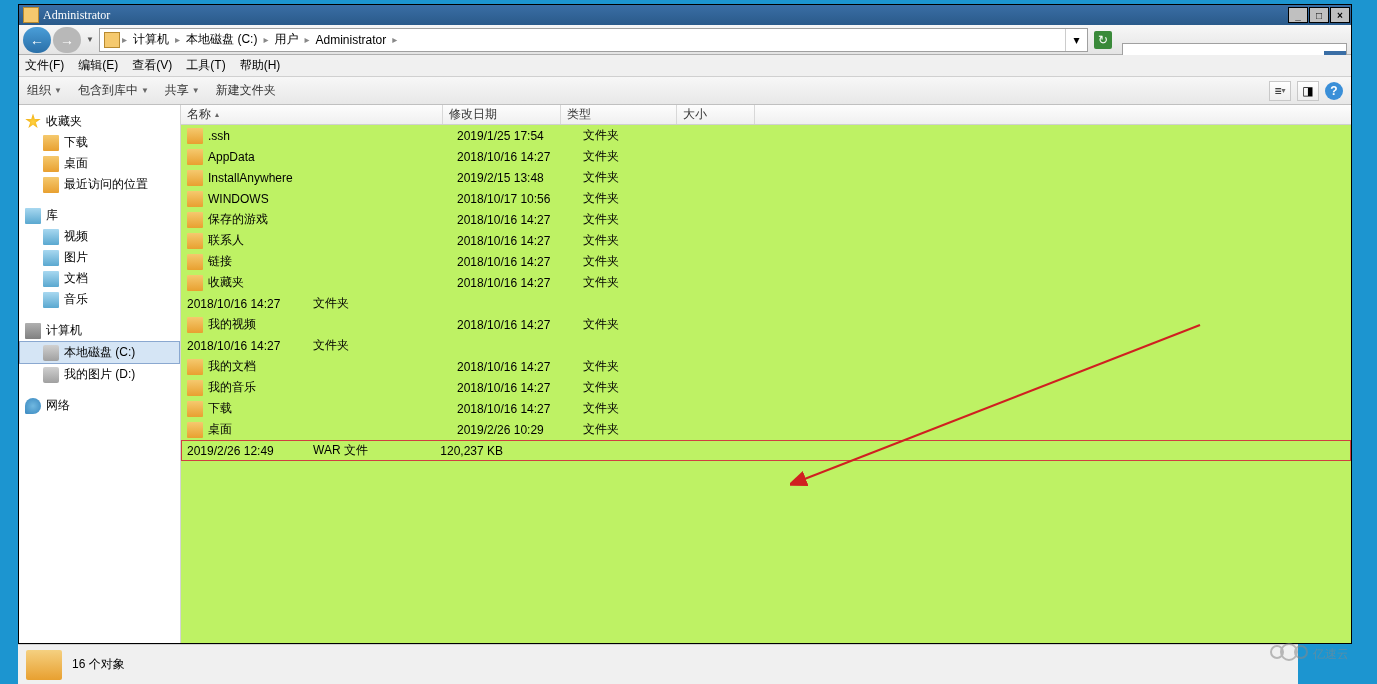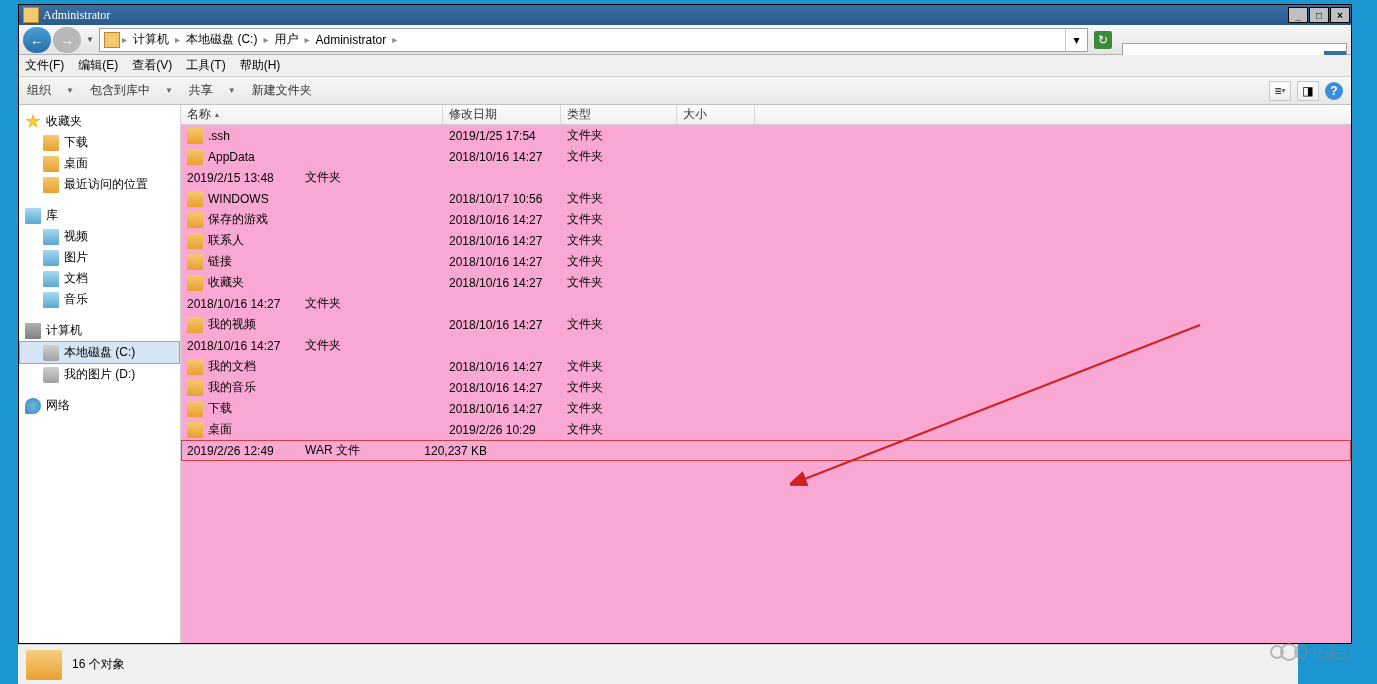--- a/index.html
+++ b/index.html
@@ -20,45 +20,45 @@
 .crumbsep { color: #888; font-size: 10px; padding: 0 2px; }
 .addr-right { margin-left: auto; display: flex; align-items: center; }
 .addr-rbtn { width: 22px; height: 22px; display: flex; align-items: center; justify-content: center; border-left: 1px solid #ccc; }
 .refreshicon { width: 18px; height: 18px; background: #3a8a3a; color: #fff; border-radius: 2px; display: flex; align-items: center; justify-content: center; margin: 0 4px; }
 .searchbox { width: 225px; height: 38px; border: 1px solid #a0a0a0; background: #fff; display: flex; align-items: center; margin-left: 4px; margin-top: 44px; }
 .searchbox input { border: none; outline: none; flex: 1; padding-left: 6px; color: #888; font-style: italic; font-family: "SimSun"; }
 .searchbtn { width: 22px; height: 22px; background: #3a6ea5; display: flex; align-items: center; justify-content: center; }
 .menubar { height: 22px; background: #f0f0f0; border-bottom: 1px solid #d0d0d0; display: flex; align-items: center; padding-left: 6px; gap: 14px; }
 .menuitem { color: #000; cursor: default; }
 .toolbar { height: 28px; background: linear-gradient(#f7f7f7, #e8e8e8); border-bottom: 1px solid #c0c0c0; display: flex; align-items: center; padding-left: 8px; gap: 16px; }
-.toolitem { display: flex; align-items: center; gap: 15px; color: #333; justify-content: space-between; }
+.toolitem { display: flex; align-items: center; gap: 3px; color: #333; justify-content: space-between; }
 .tdown { font-size: 8px; color: #666; }
 .tool-right { margin-left: auto; display: flex; align-items: center; gap: 6px; padding-right: 8px; }
 .viewbtn { width: 22px; height: 20px; border: 1px solid #c8c8c8; background: linear-gradient(#fff,#eee); display: flex; align-items: center; justify-content: center; }
 .helpbtn { width: 18px; height: 18px; background: #3a8fd8; border-radius: 50%; color: #fff; display: flex; align-items: center; justify-content: center; font-weight: bold; }
 .body { flex: 1; display: flex; overflow: hidden; }
 .sidebar { width: 162px; background: #fff; border-right: 1px solid #d5d5d5; padding: 6px 0; overflow: auto; }
 .sgroup { margin-bottom: 10px; }
 .shead { display: flex; align-items: center; gap: 5px; padding: 2px 6px; font-weight: normal; }
 .sitem { display: flex; align-items: center; gap: 5px; padding: 2px 6px 2px 24px; }
 .sitem.selected { background: #d5e5f5; border: 1px solid #8aa8d0; padding-left: 23px; }
 .sicon { width: 16px; height: 16px; flex-shrink: 0; display: inline-block; }
 .ic-star { background: radial-gradient(#ffd040,#e8a000); clip-path: polygon(50% 0,61% 35%,98% 35%,68% 57%,79% 91%,50% 70%,21% 91%,32% 57%,2% 35%,39% 35%); }
 .ic-folder { background: linear-gradient(#f5c96e,#e8a030); border-radius: 1px; }
 .ic-lib { background: linear-gradient(#a8d8f0,#5aa8d0); border-radius: 1px; }
 .ic-pc { background: linear-gradient(#b0b0b0,#808080); border-radius: 1px; }
 .ic-drive { background: linear-gradient(#d0d0d0,#a0a0a0); border-radius: 2px; }
 .ic-net { background: radial-gradient(#70b8e0,#3a88c0); border-radius: 50% 50% 50% 10%; }
 .ic-file { background: #fff; border: 1px solid #c0c0c0; }
-.main { flex: 1; display: flex; flex-direction: column; background: #f9a8d4; overflow: hidden; }
+.main { flex: 1; display: flex; flex-direction: column; background: #bef264; overflow: hidden; }
 .colheaders { height: 20px; background: linear-gradient(#fdfdfd,#f0f0f0); border-bottom: 1px solid #d0d0d0; display: flex; }
 .colh { border-right: 1px solid #d8d8d8; padding: 2px 6px; display: flex; align-items: center; color: #333; }
 .colh .sortarrow { margin-left: 4px; font-size: 8px; color: #666; }
 .filelist { flex: 1; overflow: auto; }
-.row { display: flex; height: 21px; align-items: center; }
+.row { display: flex; height: 21px; align-items: center; gap: 8px; }
 .row.highlighted { outline: 1px solid #d04040; outline-offset: -1px; }
 .cell { padding: 0 6px; display: flex; align-items: center; gap: 5px; overflow: hidden; white-space: nowrap; font-family: "SimSun"; }
 .cell-size { justify-content: flex-end; }
 .status { height: 40px; background: #f0f0f0; border-top: 1px solid #d0d0d0; display: flex; align-items: center; padding-left: 8px; gap: 10px; position: absolute; left: 18px; bottom: 0; width: 1280px; }
 .bigfoldericon { width: 36px; height: 30px; background: linear-gradient(#f5d080,#e8a030); border-radius: 2px; }
 .watermark { position: absolute; right: 30px; bottom: 15px; opacity: 0.55; }
 .annotation-arrow { position: absolute; pointer-events: none; z-index: 100; }
 </style>
 </head>
 <body>
@@ -247,20 +247,24 @@
               <span>2018/10/16 14:27</span>
             </div>
             <div class="cell" style="width:116px">
               <span>文件夹</span>
             </div>
             <div class="cell cell-size" style="width:78px">
               <span></span>
             </div>
           </div>
           <div class="row">
+            <div class="cell" style="width:262px">
+              <span class="sicon ic-folder"></span>
+              <span>InstallAnywhere</span>
+            </div>
             <div class="cell" style="width:118px">
               <span>2019/2/15 13:48</span>
             </div>
             <div class="cell" style="width:116px">
               <span>文件夹</span>
             </div>
             <div class="cell cell-size" style="width:78px">
               <span></span>
             </div>
           </div>

